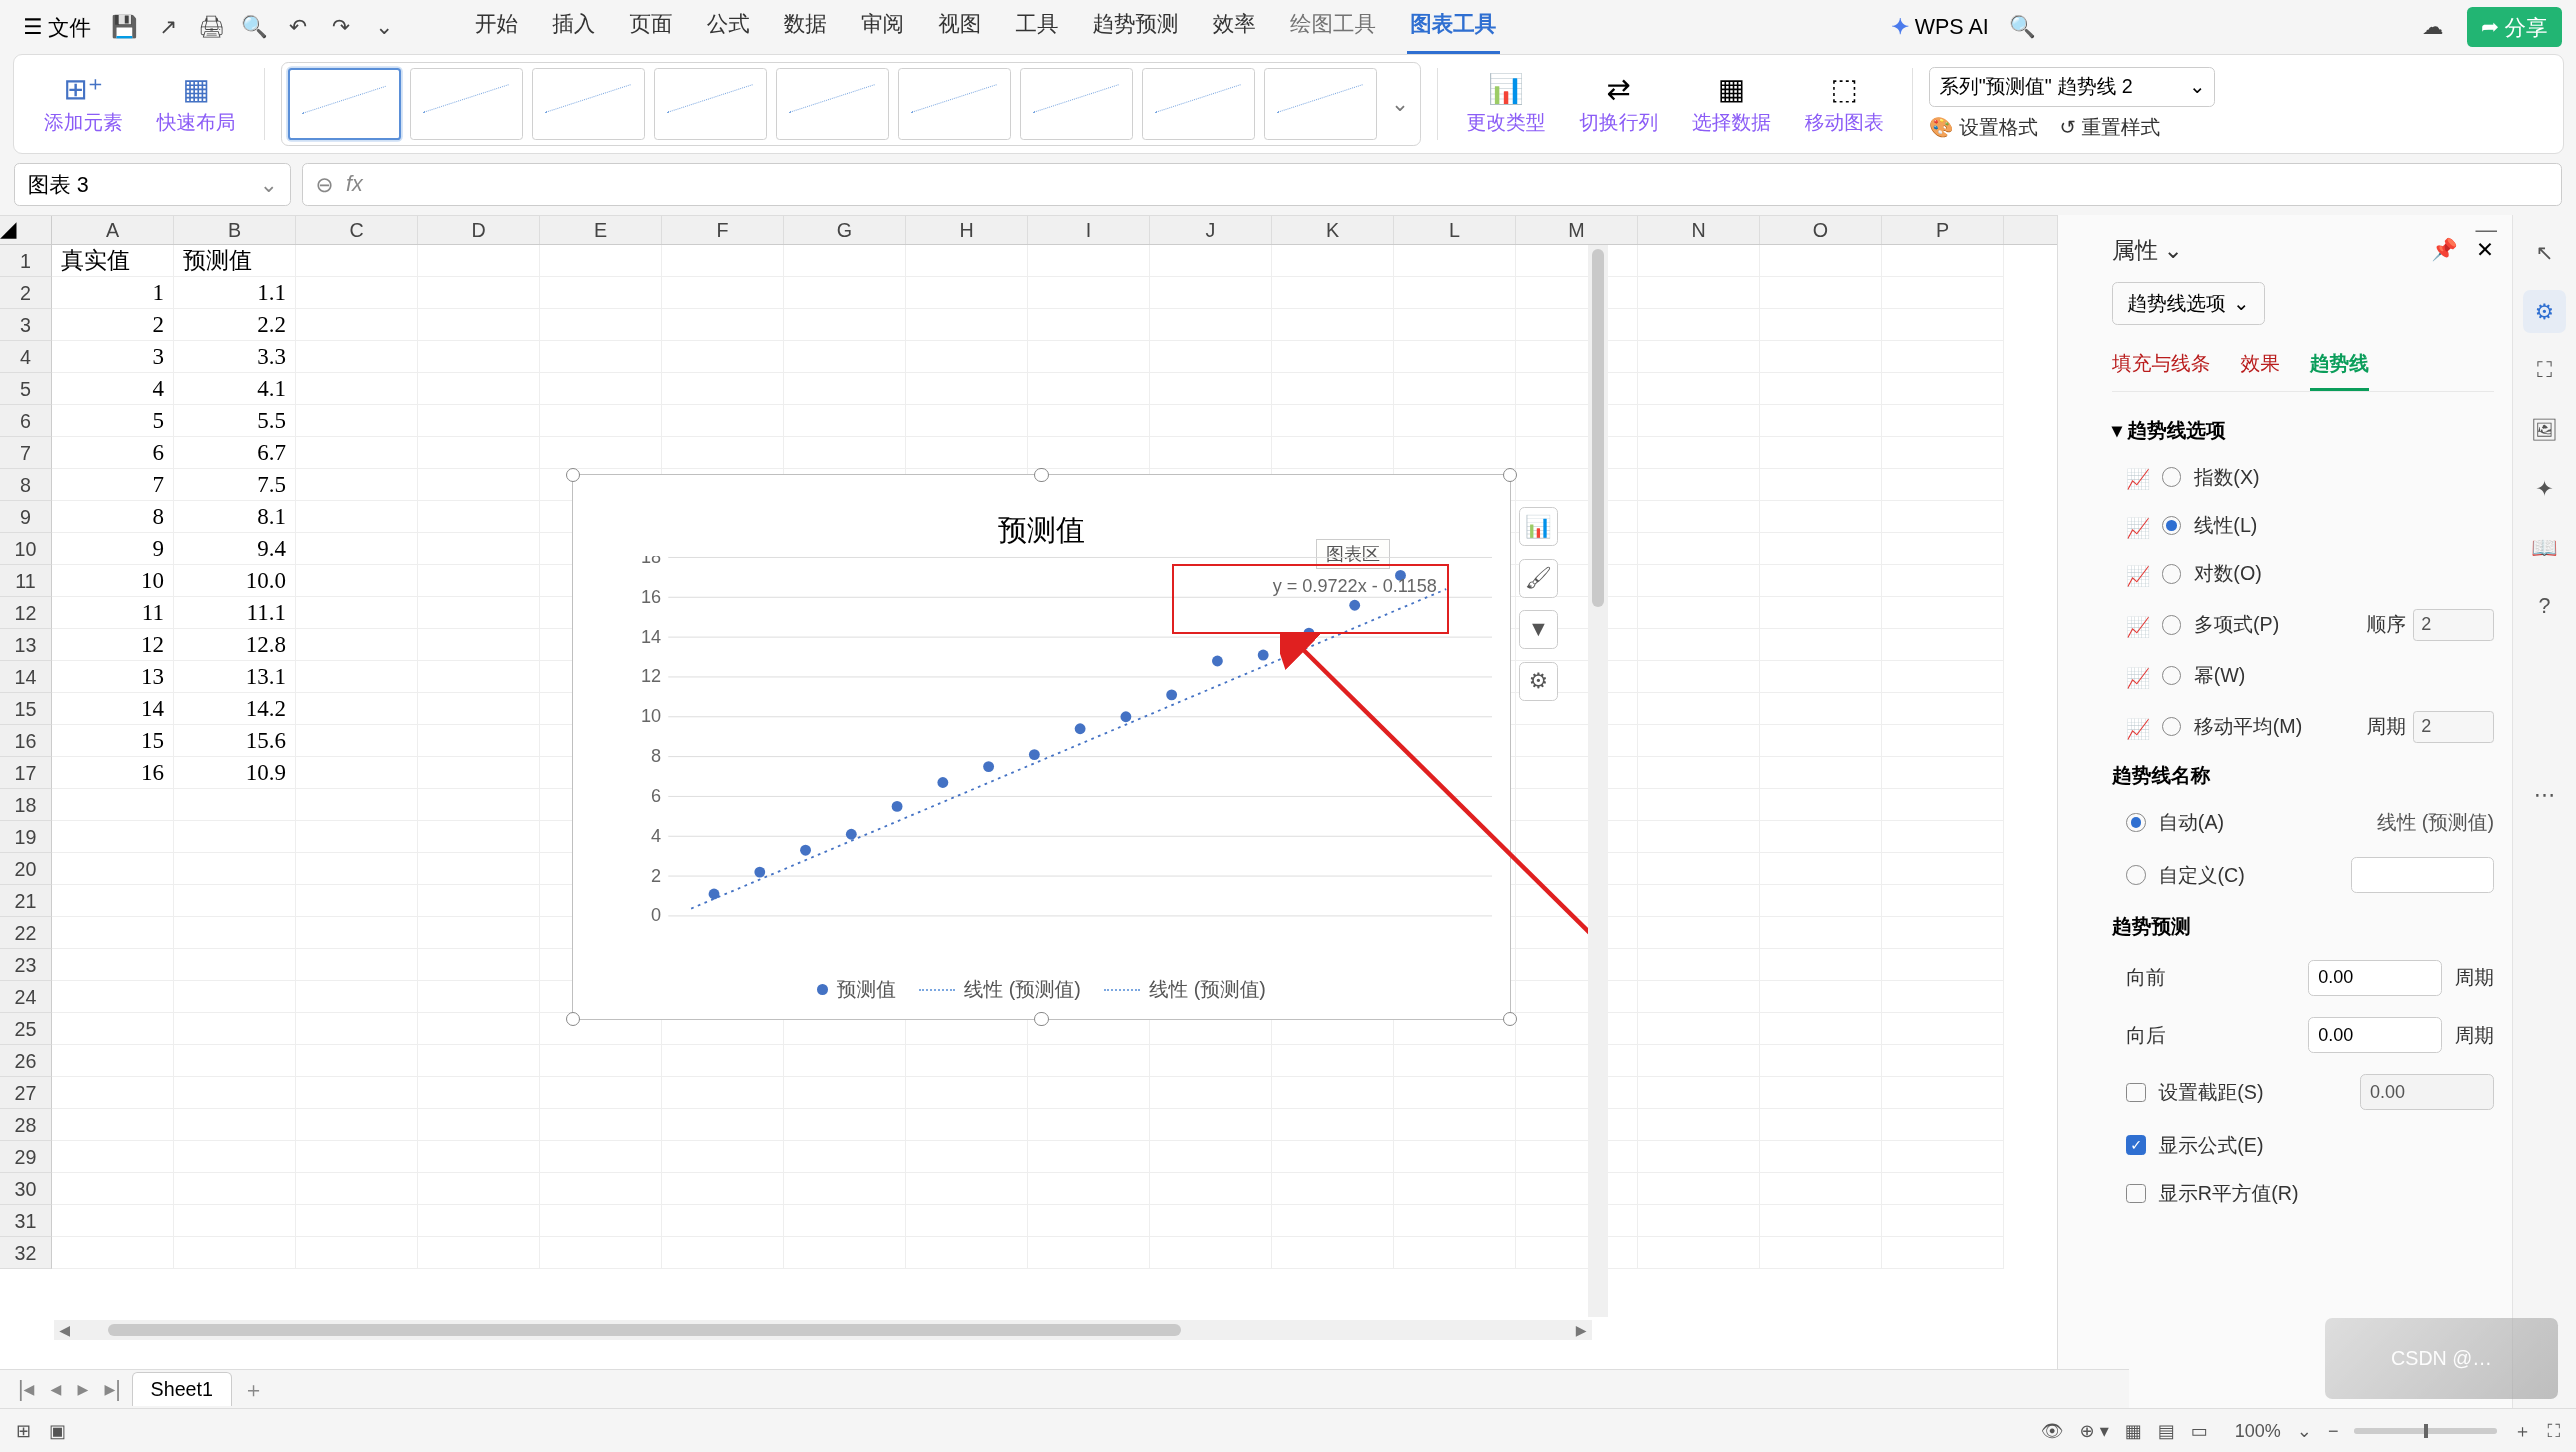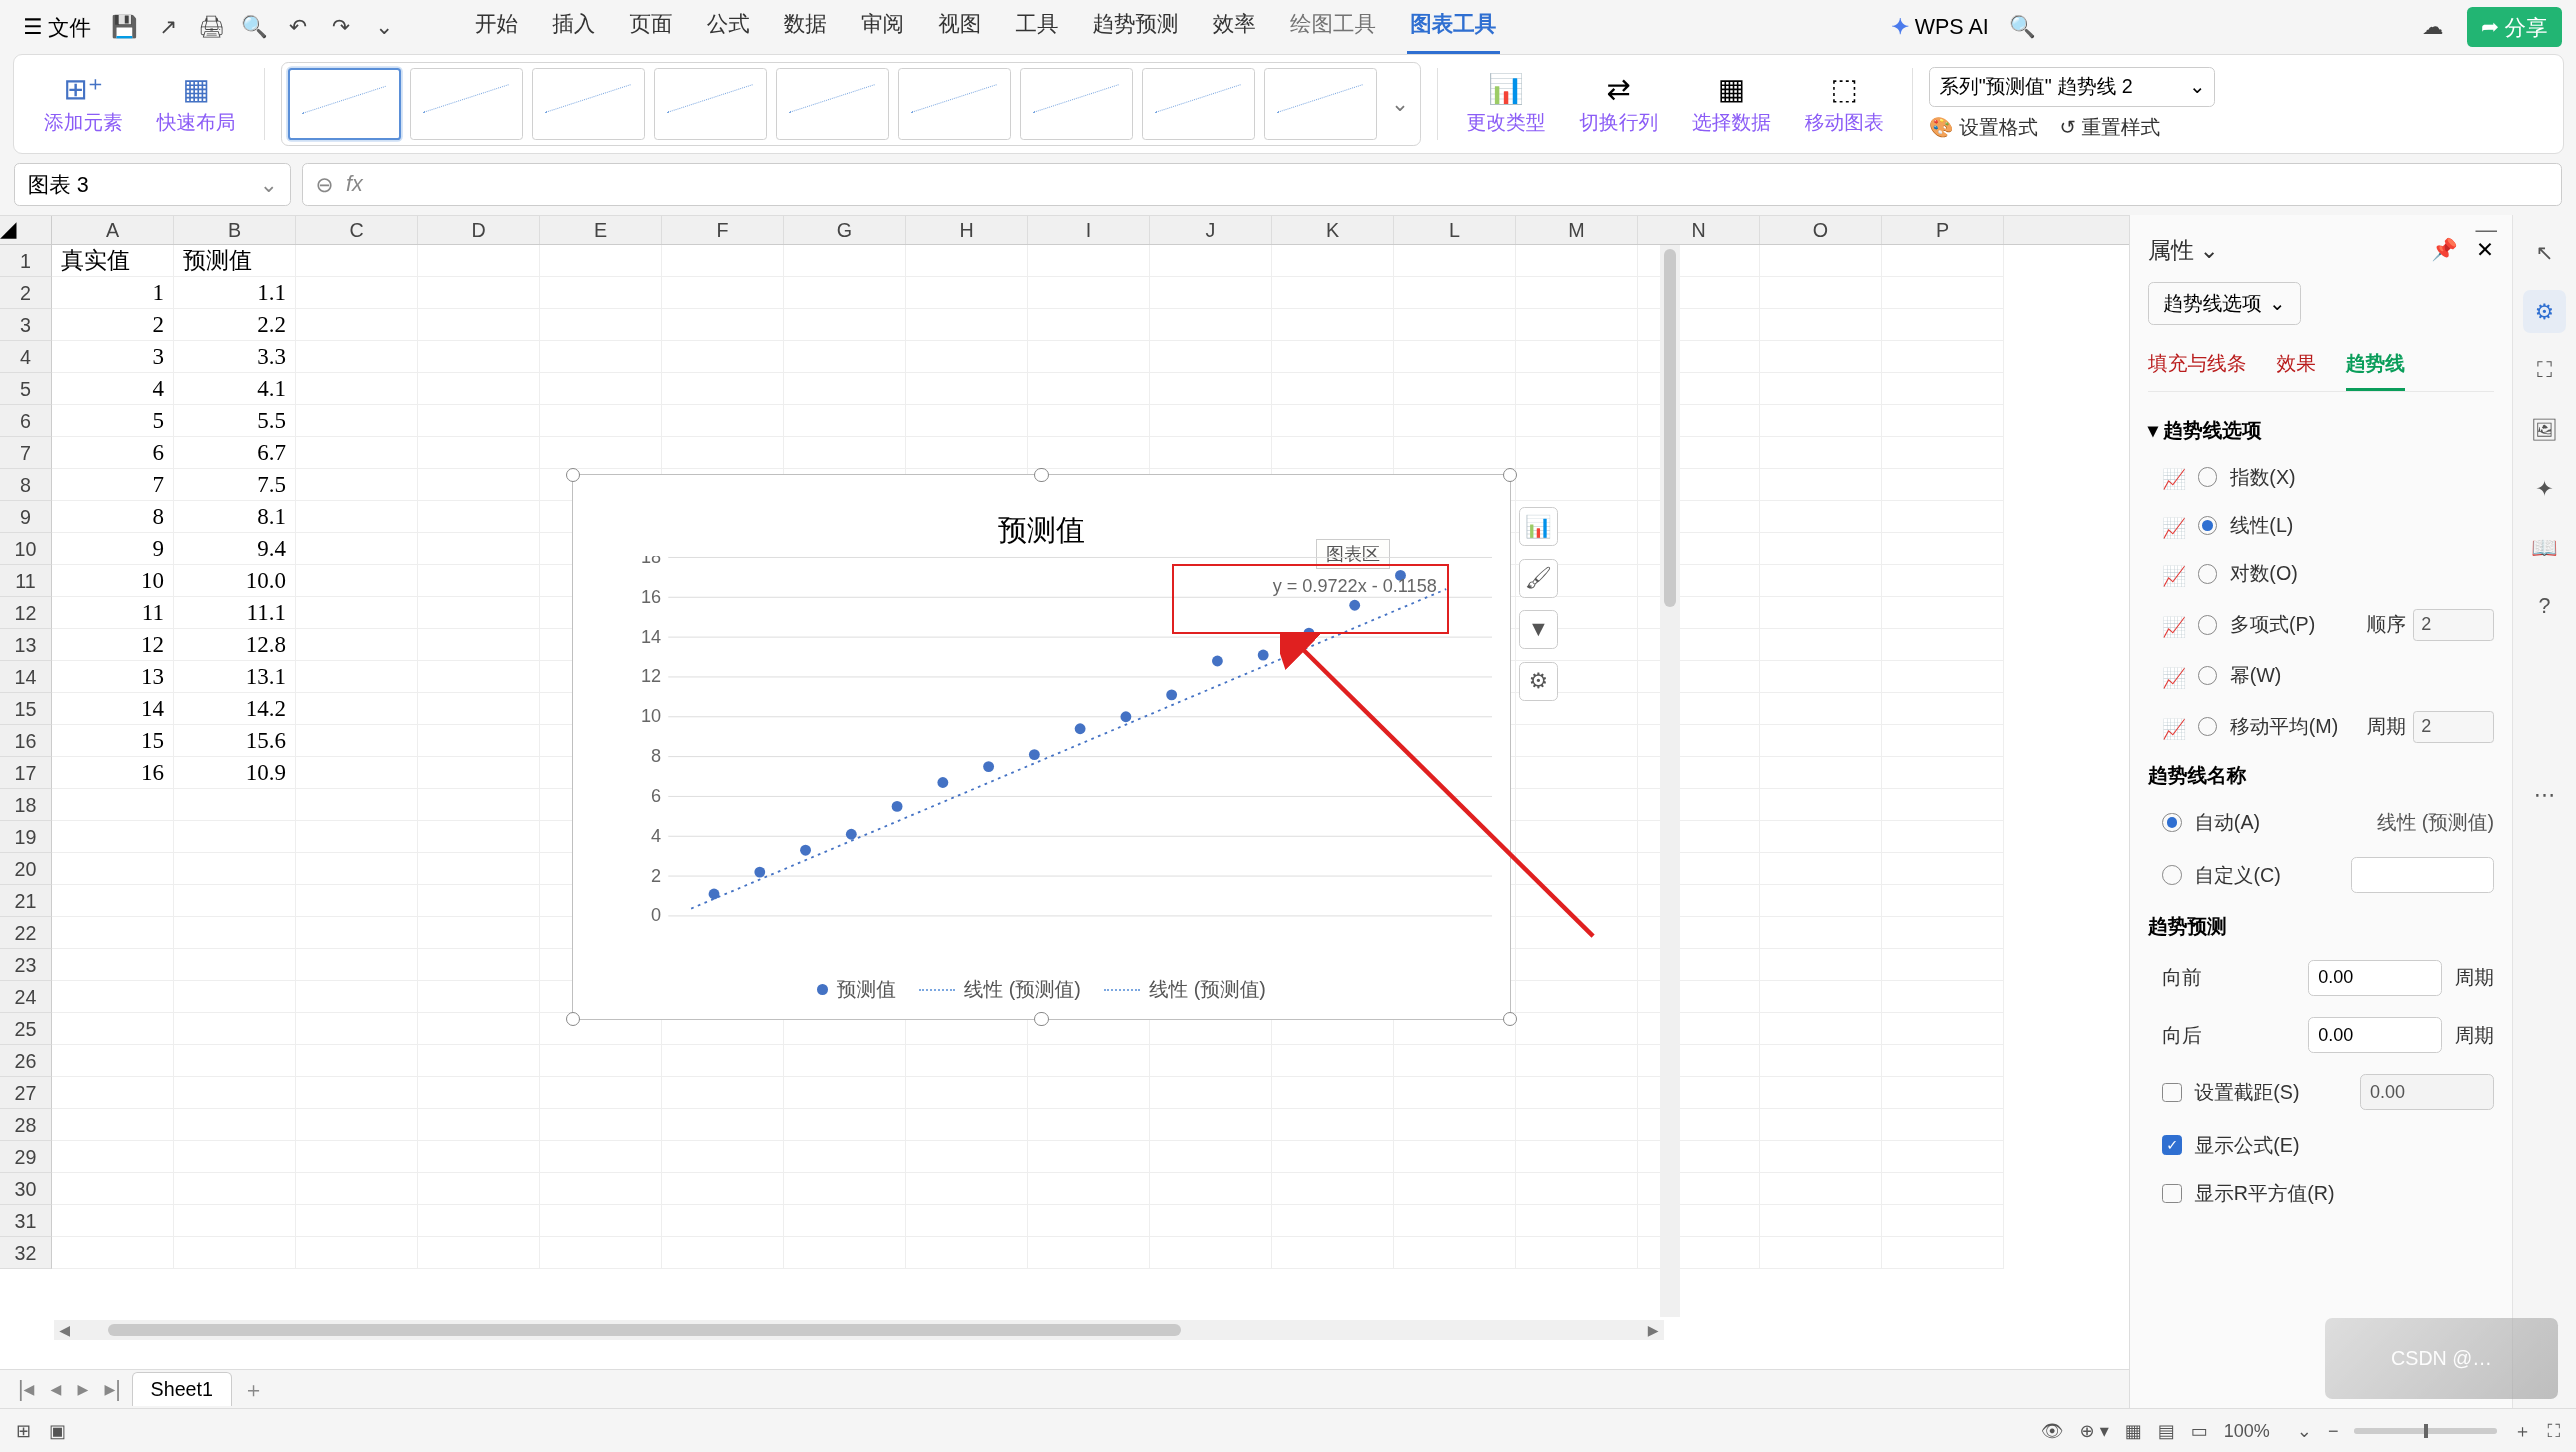--- a/index.html
+++ b/index.html
@@ -54,21 +54,21 @@
 .red-box { position:absolute; border:2.7px solid #e02020; }
 .red-arrow { position:absolute; }
 .chart-legend { position:absolute; bottom:16px; left:0; right:0; text-align:center; font-size:19.7px; color:#555; display:flex; justify-content:center; gap:23px; }
 .legend-item { display:flex; align-items:center; gap:9px; }
 .dot { width:10.7px; height:10.7px; border-radius:50%; background:#4472c4; display:inline-block; }
 .dashline { width:36px; height:0; border-top:2.7px dotted #7ba7e0; display:inline-block; }
 .side-icons { position:absolute; right:-48px; top:32px; display:flex; flex-direction:column; gap:12.5px; }
 .side-icon { width:39px; height:39px; background:#fff; border:0.9px solid #ccc; border-radius:5.4px; display:flex; align-items:center; justify-content:center; cursor:pointer; color:#555; }
 
 
-.props { width: 447px; border-left: 0.9px solid #ddd; background: #fafafa; display: flex; }
+.props { width: 519px; border-left: 0.9px solid #ddd; background: #fafafa; display: flex; padding-left: 36px; }
 .props-body { flex:1; padding: 12.5px 18px; overflow-y:auto; }
 .props-header { display:flex; justify-content:space-between; align-items:center; padding: 7.2px 0 16px; }
 .props-header .title { font-size: 23px; color:#333; display:flex; align-items:center; gap:5.4px; }
 .props-chip { display:inline-flex; align-items:center; gap:7.2px; border:0.9px solid #ccc; border-radius:5.4px; padding:7.2px 14.3px; font-size:19.7px; margin-bottom: 18px; cursor:pointer; }
 .props-tabs { display:flex; gap:30px; border-bottom:0.9px solid #e8e8e8; font-size:19.7px; margin-bottom: 16px; }
 .props-tab { padding: 7.2px 0 10.7px; cursor:pointer; color:#b91c1c; }
 .props-tab.on { color:#0a9d5a; border-bottom: 3.6px solid #0a9d5a; font-weight:600; }
 .prop-sec-title { font-size: 19.7px; font-weight:600; padding: 9px 0; display:flex; align-items:center; gap:5.4px; }
 .prop-row { display:flex; align-items:center; padding: 10.7px 0 10.7px 14.3px; gap:12.5px; font-size:19.7px; color:#333; }
 .prop-row .swatch { width:23px; height:18px; }
@@ -82,21 +82,21 @@
 .right-tool-col { width: 64px; background:#f5f5f5; border-left:0.9px solid #e3e3e3; display:flex; flex-direction:column; gap:16px; padding-top:16px; align-items:center; }
 .right-tool-col .tbtn { width:43px; height:43px; border-radius:7.2px; display:flex; align-items:center; justify-content:center; cursor:pointer; color:#555; }
 .right-tool-col .tbtn.active { background:#e6ecf5; color:#2f6fd1; }
 
 
 .sheet-tabs { position:absolute; bottom:45px; left:0; right:447px; height:39px; background:#f5f5f5; border-top:0.9px solid #ddd; display:flex; align-items:center; gap:5.4px; padding:0 12.5px; }
 .sheet-tabs .nav { color:#888; padding:0 5.4px; cursor:pointer; }
 .sheet-tab { background:#fff; padding:5.4px 18px; border-radius:5.4px 5.4px 0 0; font-size:19.7px; border:0.9px solid #ccc; border-bottom:none; }
 .status-bar { position:absolute; bottom:0; left:0; right:0; height:45px; background:#f5f5f5; border-top:0.9px solid #ddd; display:flex; align-items:center; padding:0 16px; gap:18px; font-size:18px; color:#555; }
 .status-bar .right-grp { margin-left:auto; display:flex; align-items:center; gap:16px; }
-.zoom-val { min-width:57px; text-align:left; }
+.zoom-val { min-width:57px; text-align:right; }
 
 svg { display:block; }
 .hscroll { position:absolute; bottom:84px; left:54px; right:465px; height:19.7px; background:#f0f0f0; display:flex; align-items:center; }
 .hscroll .thumb { position:absolute; left:54px; width:1073px; height:12.5px; background:#c9c9c9; border-radius:6.3px; }
 .hscroll .arr { width:21.5px; text-align:center; color:#777; }
 .vscroll { position:absolute; top:29px; bottom:107px; right:449px; width:19.7px; background:#f0f0f0; }
 .vscroll .thumb { position:absolute; top:3.6px; left:3.6px; width:12.5px; height:358px; background:#c9c9c9; border-radius:6.3px; }
 
 .watermark { position:absolute; right:18px; bottom:54px; width:233px; height:81px; opacity:0.6; background:linear-gradient(135deg,#ccc,#999); border-radius:7.2px; display:flex; align-items:center; justify-content:center; color:#fff; font-size:19.7px; }
 </style>

